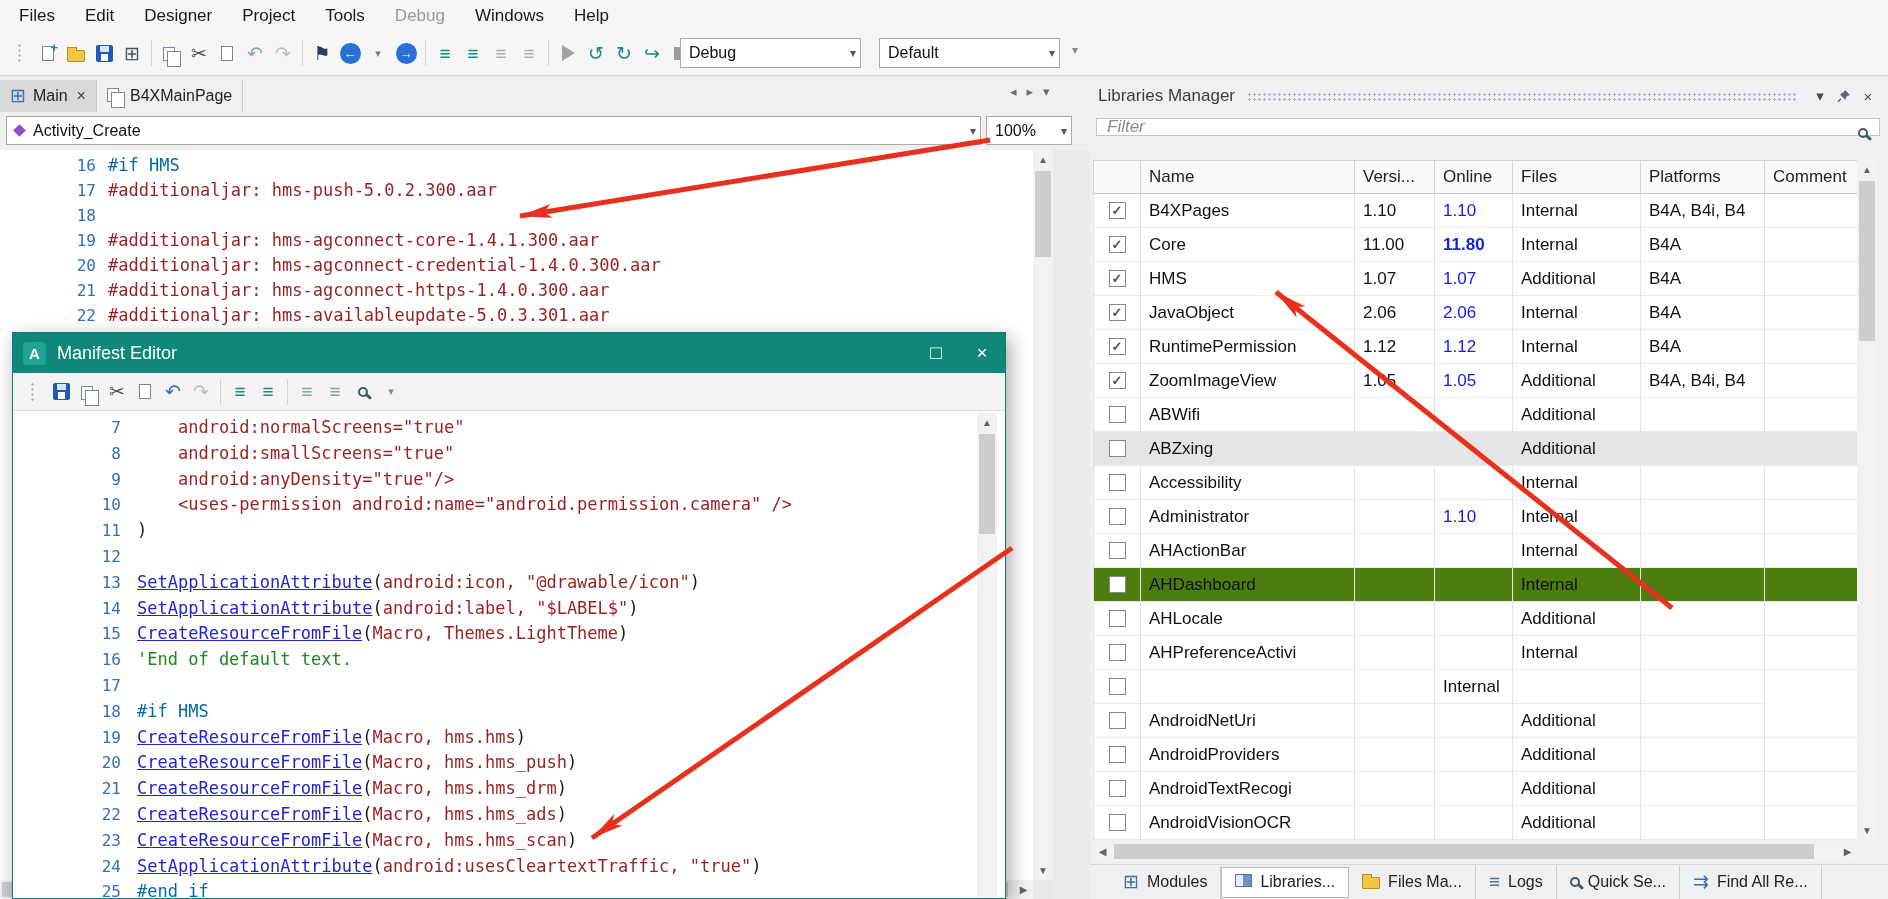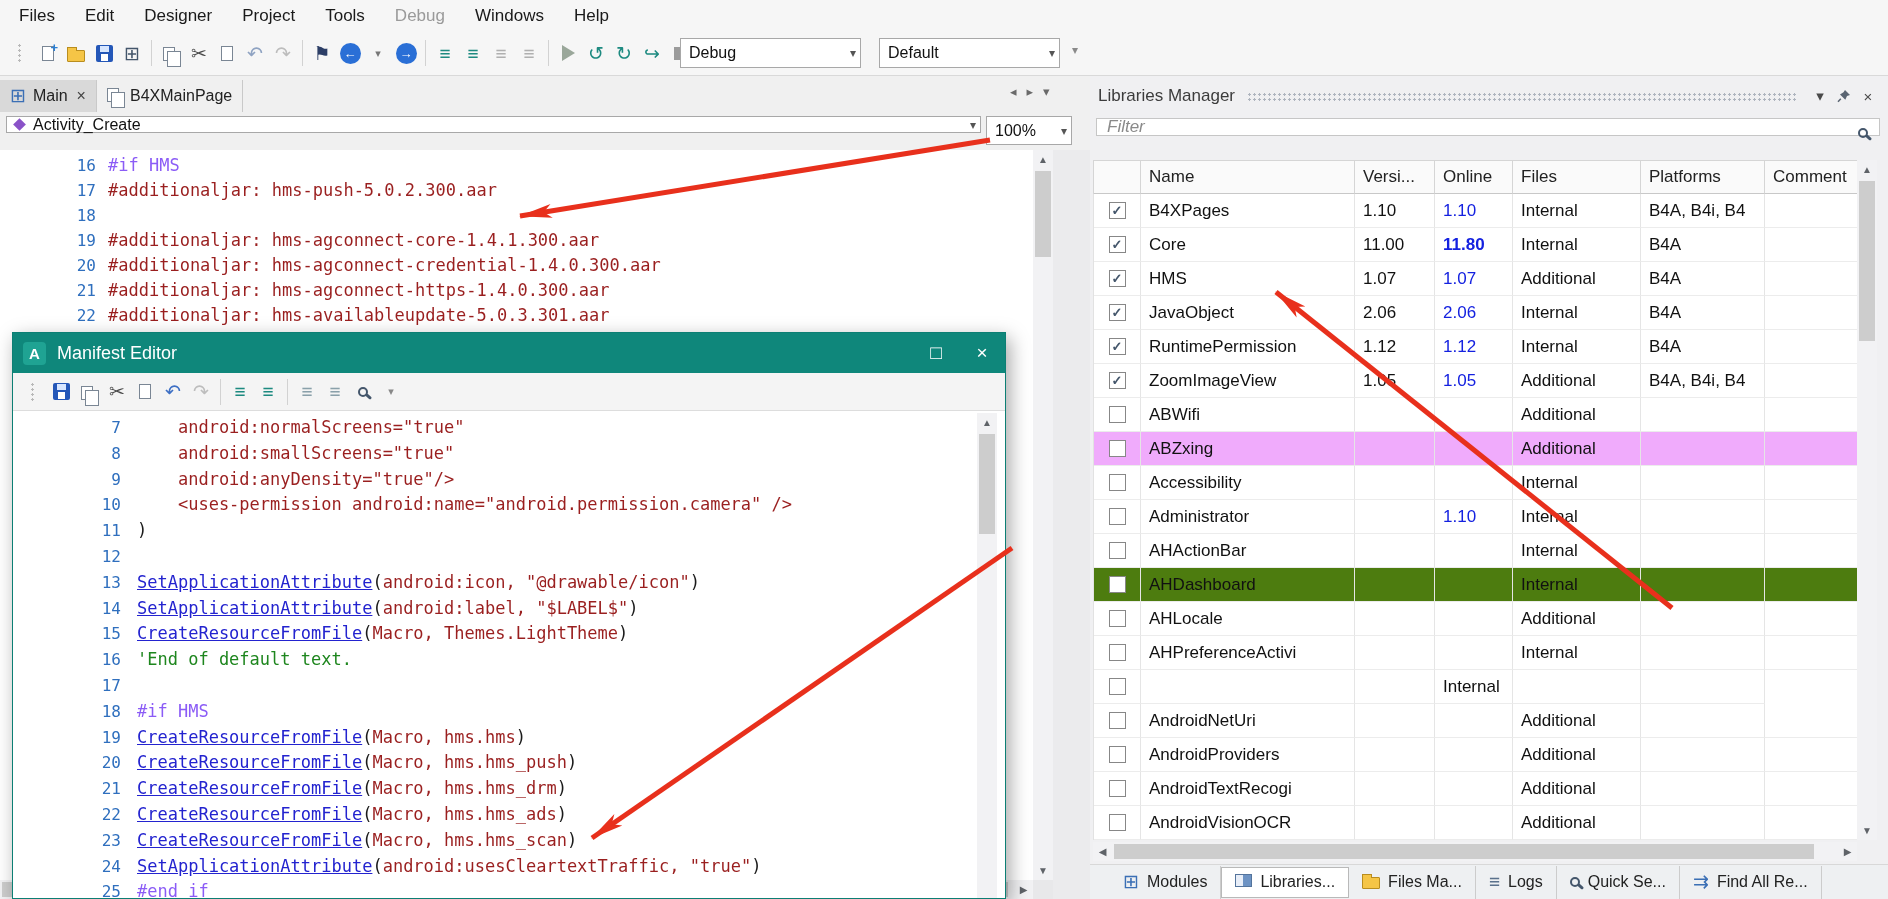--- a/index.html
+++ b/index.html
@@ -25,37 +25,37 @@
 #tb-overflow{position:absolute;left:1072px;top:12px;color:#8a8a8a;font-size:12px}
 
 
 #tabstrip{position:absolute;left:0;top:80px;width:1077px;height:32px;display:flex}
 .doc-tab{height:32px;display:flex;align-items:center;padding:0 10px;gap:7px;font-size:16px;border-right:1px solid #c9c9c9;color:#222}
 .doc-tab.active{background:#d9d9d9}
 .tab-close{color:#444;font-size:16px;margin-left:2px}
 #tabnav{position:absolute;left:1010px;top:84px;display:flex;gap:10px;color:#6a6a6a;font-size:13px}
 
 
-#nav-combo{left:6px;top:116px;width:975px;height:17px}
+#nav-combo{left:6px;top:116px;width:975px;height:29px}
 #zoom-combo{left:986px;top:116px;width:86px;height:29px}
 .s-sub{display:inline-block;width:9px;height:9px;background:#8a52c8;transform:rotate(45deg);margin-right:9px;flex:none}
 
 
 #editor{position:absolute;left:0;top:150px;width:1053px;height:749px;background:#fff}
 #main-code{padding-top:3px}
 .code-line{display:flex;font-family:"DejaVu Sans Mono",monospace;font-size:17px}
 #main-code .code-line{height:25px;line-height:25px}
 #manifest-code .code-line{height:25.8px;line-height:25.8px}
 .ln{flex:none;text-align:right;color:#2f6fbe;font-size:16px}
 #main-code .ln{width:96px}
 #manifest-code .ln{width:108px}
 .code{white-space:pre}
 #main-code .code{margin-left:12px}
 #manifest-code .code{margin-left:16px}
-.seg-dir{color:#8b5cf6}
+.seg-dir{color:#0369a1}
 .seg-attr{color:#9a1f1f}
 .seg-kw{color:#2323cf;text-decoration:underline}
 .seg-cmt{color:#1e861e}
 .seg-plain{color:#1a1a1a}
 
 
 .sbar{position:absolute;background:#f2f2f4}
 .sb-btn{position:absolute;display:flex;align-items:center;justify-content:center;color:#5f6368;font-size:10px}
 .sb-thumb{position:absolute;background:#cdcdcd}
 #splitband{position:absolute;left:1053px;top:150px;width:37px;height:749px;background:#ebebed}
@@ -78,21 +78,21 @@
 .hdr-ico{width:24px;height:24px;display:flex;align-items:center;justify-content:center;color:#4a4a4a;font-size:15px}
 #lp-filter-wrap{position:absolute;left:6px;top:42px;width:784px;height:18px}
 #lp-filter{width:100%;height:100%;border:1px solid #c6c6c6;background:#fff;font-size:17px;padding:0 34px 0 10px;font-family:"Liberation Sans",sans-serif;outline:none}
 #lp-filter::placeholder{font-style:italic;color:#8a8a8a}
 #lp-filter-mag{position:absolute;right:12px;top:10px}
 
 #libtable-head{position:absolute;left:3px;top:84px;width:764px;height:34px;display:grid;grid-template-columns:47px 214px 80px 78px 128px 124px 93px;background:#fafafa;border-top:1px solid #d5d5d5;border-left:1px solid #d5d5d5}
 .th{border-right:1px solid #d5d5d5;border-bottom:1px solid #c8c8c8;display:flex;align-items:center;padding-left:8px;font-size:17px;color:#222;overflow:hidden}
 #libtable-rows{position:absolute;left:3px;top:118px;width:764px;height:646px;background:#fff;border-left:1px solid #e2e2e2;overflow:hidden}
 .trow{display:grid;grid-template-columns:47px 214px 80px 78px 128px 124px 93px;height:34px;background:#fff}
-.trow.sel{background:#f0abfc}
+.trow.sel{background:#e5e5e5}
 .trow.shade{background:#4d7c0f}
 .td{border-right:1px solid #e5e5e5;border-bottom:1px solid #ececec;display:flex;align-items:center;padding-left:8px;font-size:17px;color:#111;overflow:hidden;white-space:nowrap;background:inherit}
 .td.c-check{justify-content:center;padding-left:0}
 .cb{width:17px;height:17px;border:1px solid #878787;background:#fff;display:flex;align-items:center;justify-content:center;font-size:13px;font-weight:bold;color:#44566b}
 .online{color:#1421e0}
 .online.b{font-weight:bold}
 
 
 #btabs{position:absolute;left:0;top:788px;width:798px;height:35px;background:#eef0f2;border-top:1px solid #d8d8d8;display:flex;align-items:center;padding-left:20px}
 .btab{display:inline-flex;align-items:center;gap:8px;height:33px;padding:0 13px;font-size:16px;color:#222;border-right:1px solid #cccccc}

